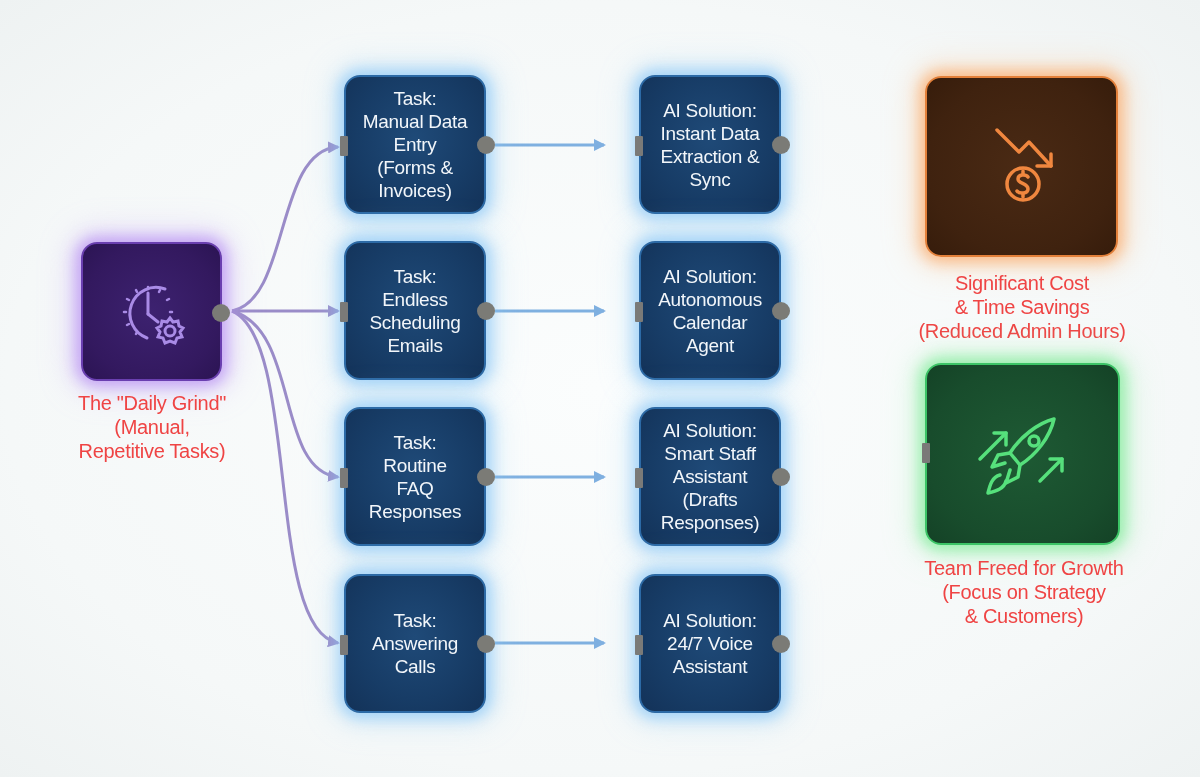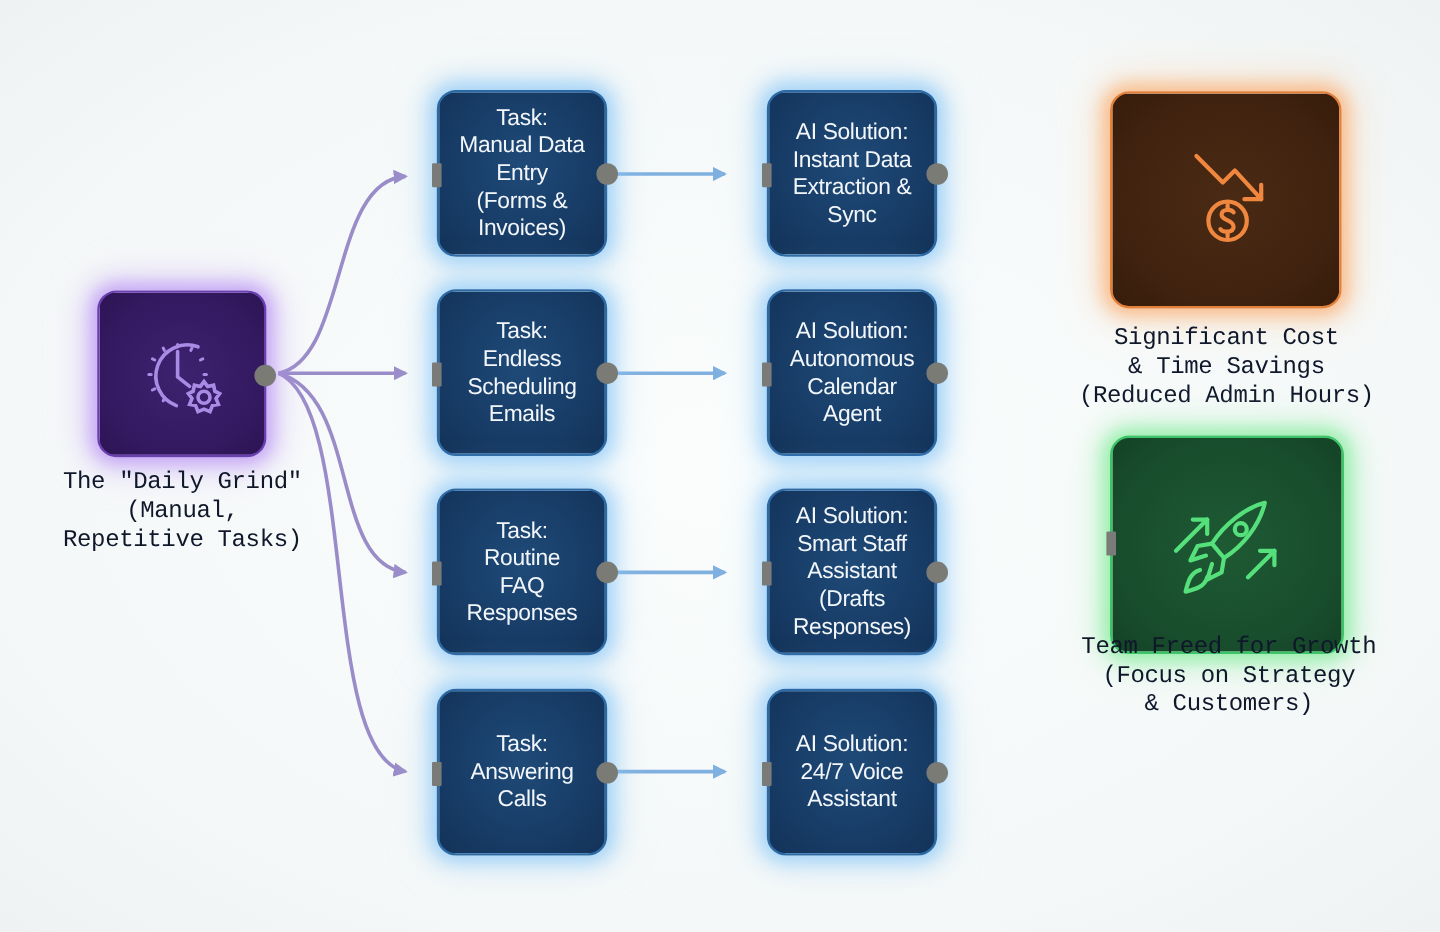--- a/index.html
+++ b/index.html
@@ -15,21 +15,21 @@
   .task, .sol {
     width:142px; height:139px;
     background: radial-gradient(ellipse at 50% 45%, #1f4a78 0%, #173c66 60%, #133258 100%);
     border:2px solid #2c6aa6;
     box-shadow: 0 0 14px 6px rgba(120,190,245,0.55), 0 0 30px 10px rgba(160,215,250,0.35);
     color:#f2f6fa; font-size:19px; line-height:23px;
     font-family: "Liberation Sans", sans-serif;
     letter-spacing:-0.3px;
   }
   .node-text { white-space:pre-line; padding:0 4px; }
-  .task { left:364px; }
+  .task { left:344px; }
   .sol { left:639px; }
   .r0 { top:75px; } .r1 { top:241px; } .r2 { top:407px; } .r3 { top:574px; }
   .purple {
     left:81px; top:242px; width:141px; height:139px;
     background: radial-gradient(ellipse at 50% 50%, #3d2270 0%, #33195f 70%, #2b1453 100%);
     border:2px solid #6a3fb0;
     box-shadow: 0 0 14px 6px rgba(170,120,240,0.55), 0 0 30px 12px rgba(200,170,250,0.35);
   }
   .orange {
     left:925px; top:76px; width:193px; height:181px;
@@ -43,23 +43,23 @@
     border:2px solid #3cc466;
     box-shadow: 0 0 14px 6px rgba(100,230,130,0.55), 0 0 30px 12px rgba(160,245,180,0.35);
   }
   .port-in {
     position:absolute; width:8px; height:20px; background:#7a7a78; border-radius:1px;
   }
   .port-out {
     position:absolute; width:18px; height:18px; border-radius:50%; background:#7b7b76;
   }
   .caption {
-    position:absolute; text-align:center; color:#0f172a;
+    position:absolute; text-align:center; color:#ef4444;
     font-size:20px; line-height:24px; white-space:pre-line;
-    font-family: Liberation Mono, monospace; letter-spacing:-0.3px;
+    font-family: Liberation Sans, sans-serif; letter-spacing:-0.3px;
   }
   svg.wires { position:absolute; left:0; top:0; }
 </style>
 </head>
 <body>
 
 <svg class="wires" width="1200" height="777" viewBox="0 0 1200 777">
   <defs>
     <marker id="ah-purple" markerWidth="12" markerHeight="12" refX="10" refY="6" orient="auto" markerUnits="userSpaceOnUse">
       <path d="M0,0 L12,6 L0,12 Z" fill="#9a8cc8"></path>
@@ -196,15 +196,15 @@
       <line x1="82" y1="92" x2="104" y2="70"></line>
       <polyline points="92,70 104,70 104,82"></polyline>
       <path d="M96,30 C80,34 62,48 52,64 L62,76 C78,66 92,48 96,30 Z"></path>
       <circle cx="76" cy="52" r="5"></circle>
       <path d="M52,64 L40,66 L34,78 L47,74"></path>
       <path d="M62,76 L60,88 L48,94 L52,81"></path>
       <path d="M42,86 C34,88 32,96 30,104 C38,102 46,100 48,92"></path>
     </g>
   </svg>
 </div>
-<div class="caption" style="left:894px; top:528px; width:260px;">Team Freed for Growth
+<div class="caption" style="left:894px; top:556px; width:260px;">Team Freed for Growth
 (Focus on Strategy
 &amp; Customers)</div>
 
 </body></html>

